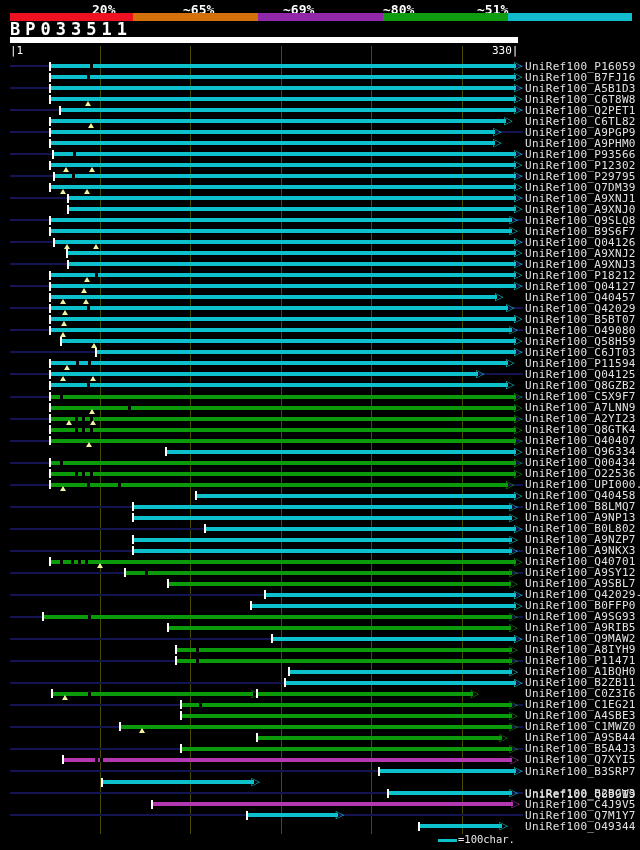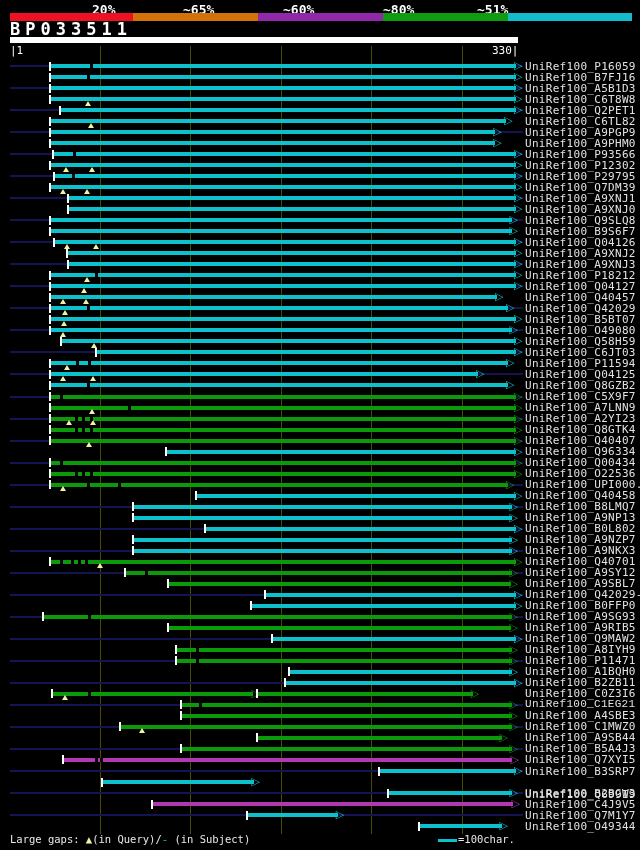--- a/index.html
+++ b/index.html
@@ -28,21 +28,21 @@
   #legendline{position:absolute;left:438px;top:839px;width:19px;height:3px;}
   #legendtext{position:absolute;left:458px;top:833px;color:#e8e8e8;font-size:10.5px;line-height:12px;white-space:nowrap;}
 </style>
 </head>
 <body>
 
 <div id="canvas">
 
   <span class="pct" style="left:92px">20%</span>
   <span class="pct" style="left:183px">~65%</span>
-  <span class="pct" style="left:283px">~60%</span>
+  <span class="pct" style="left:283px">~69%</span>
   <span class="pct" style="left:383px">~80%</span>
   <span class="pct" style="left:477px">~51%</span>
 
   <div class="seg" style="left: 10px; width: 123px; background: rgb(238, 17, 34);"></div>
   <div class="seg" style="left: 133px; width: 125px; background: rgb(212, 113, 11);"></div>
   <div class="seg" style="left: 258px; width: 125px; background: rgb(145, 40, 170);"></div>
   <div class="seg" style="left: 383px; width: 125px; background: rgb(16, 156, 16);"></div>
   <div class="seg" style="left: 508px; width: 124px; background: rgb(18, 188, 204);"></div>
 
   <div id="title">BP033511</div>
@@ -376,21 +376,21 @@
       <div class="tick" style="left: 256.2px; top: 689.4px;"></div>
       <div class="arrow" style="left: 470.7px; top: 687.9px; color: rgb(10, 154, 10);">▷</div>
       <div class="qgap" style="left: 62.2px; top: 695.4px;"></div>
       <div class="sgap" style="left: 87.9px; top: 691.9px;"></div>
       <div class="rowlabel" style="top: 688.4px;">UniRef100_C0Z3I6</div>
       <div class="baseline" style="top: 703.9px;"></div>
       <div class="bar" style="left: 181.1px; width: 330.5px; top: 702.9px; background: rgb(10, 154, 10);"></div>
       <div class="tick" style="left: 180.1px; top: 700.4px;"></div>
       <div class="arrow" style="left: 509.6px; top: 698.9px; color: rgb(10, 154, 10);">▷</div>
       <div class="sgap" style="left: 199.2px; top: 702.9px;"></div>
-      <div class="rowlabel" style="top: 699.4px; font-family: Liberation Mono, monospace;">UniRef100_C1EG21</div>
+      <div class="rowlabel" style="top: 699.4px;">UniRef100_C1EG21</div>
       <div class="bar" style="left: 181.1px; width: 330.5px; top: 713.9px; background: rgb(10, 154, 10);"></div>
       <div class="tick" style="left: 180.1px; top: 711.4px;"></div>
       <div class="arrow" style="left: 509.6px; top: 709.9px; color: rgb(10, 154, 10);">▷</div>
       <div class="rowlabel" style="top: 710.4px;">UniRef100_A4SBE3</div>
       <div class="baseline" style="top: 725.9px;"></div>
       <div class="bar" style="left: 119.6px; width: 392px; top: 724.9px; background: rgb(10, 154, 10);"></div>
       <div class="tick" style="left: 118.6px; top: 722.4px;"></div>
       <div class="arrow" style="left: 509.6px; top: 720.9px; color: rgb(10, 154, 10);">▷</div>
       <div class="qgap" style="left: 139.2px; top: 728.4px;"></div>
       <div class="rowlabel" style="top: 721.4px;">UniRef100_C1MWZ0</div>
@@ -431,19 +431,16 @@
       <div class="bar" style="left: 247.2px; width: 90.5px; top: 813px; background: rgb(12, 192, 204);"></div>
       <div class="tick" style="left: 246.2px; top: 810.5px;"></div>
       <div class="arrow" style="left: 335.8px; top: 809px; color: rgb(12, 192, 204);">▷</div>
       <div class="rowlabel" style="top: 809.5px;">UniRef100_Q7M1Y7</div>
       <div class="bar" style="left: 419.2px; width: 82.4px; top: 824px; background: rgb(12, 192, 204);"></div>
       <div class="tick" style="left: 418.2px; top: 821.5px;"></div>
       <div class="arrow" style="left: 499.6px; top: 820px; color: rgb(12, 192, 204);">▷</div>
       <div class="rowlabel" style="top: 820.5px;">UniRef100_O49344</div>
     </div>
 
-  <div id="footer">
-    <span>Large gaps: </span><span style="color:#f2f2a2">▲</span><span>(in Query)/</span><span id="subjgapsym" style="color: rgb(12, 192, 204);">-</span><span> (in Subject)</span>
-  </div>
   <div id="legendline" style="background: rgb(12, 192, 204);"></div>
   <div id="legendtext">=100char.</div>
 
 </div>
 
 </body></html>

